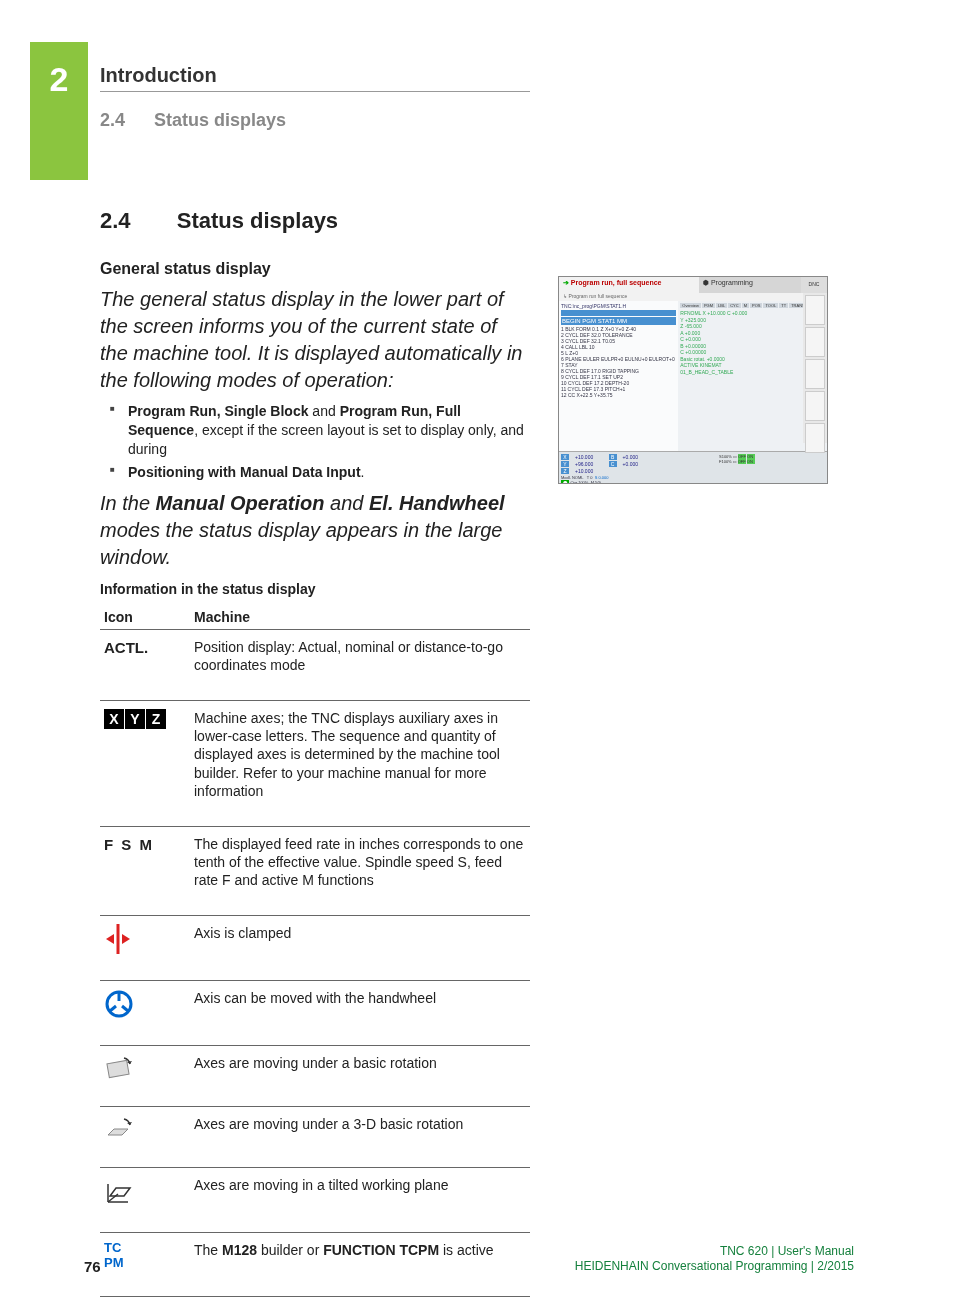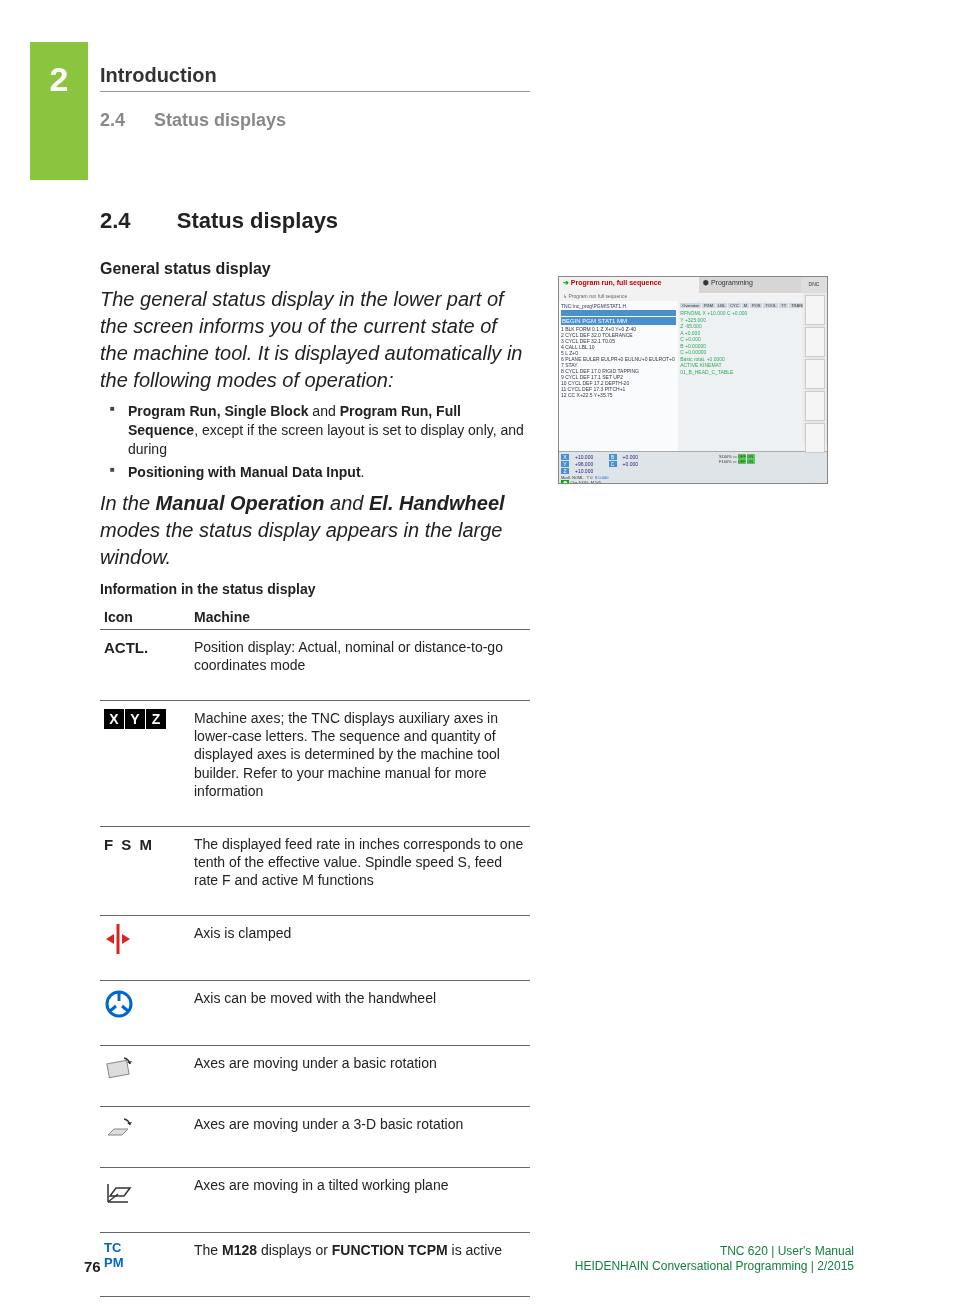--- a/index.html
+++ b/index.html
@@ -251,21 +251,21 @@
         <td>Axes are moving in a tilted working plane</td>
       </tr>
       <tr>
         <td class="icon">
           <div class="icon-tcpm">
             <div>TC</div>
             <div>PM</div>
           </div>
         </td>
         <td>
-          <span>The </span><b>M128</b><span> displays or </span><b>FUNCTION TCPM</b><span> is active</span>
+          <span>The </span><b>M128</b><span> builder or </span><b>FUNCTION TCPM</b><span> is active</span>
         </td>
       </tr>
     </tbody>
   </table>
 </div>
 
 <div class="screenshot">
   <div class="ss-topbar">
     <div class="ss-title1">
       <span style="color:#0a0">➔</span> <span>Program run, full sequence</span>

